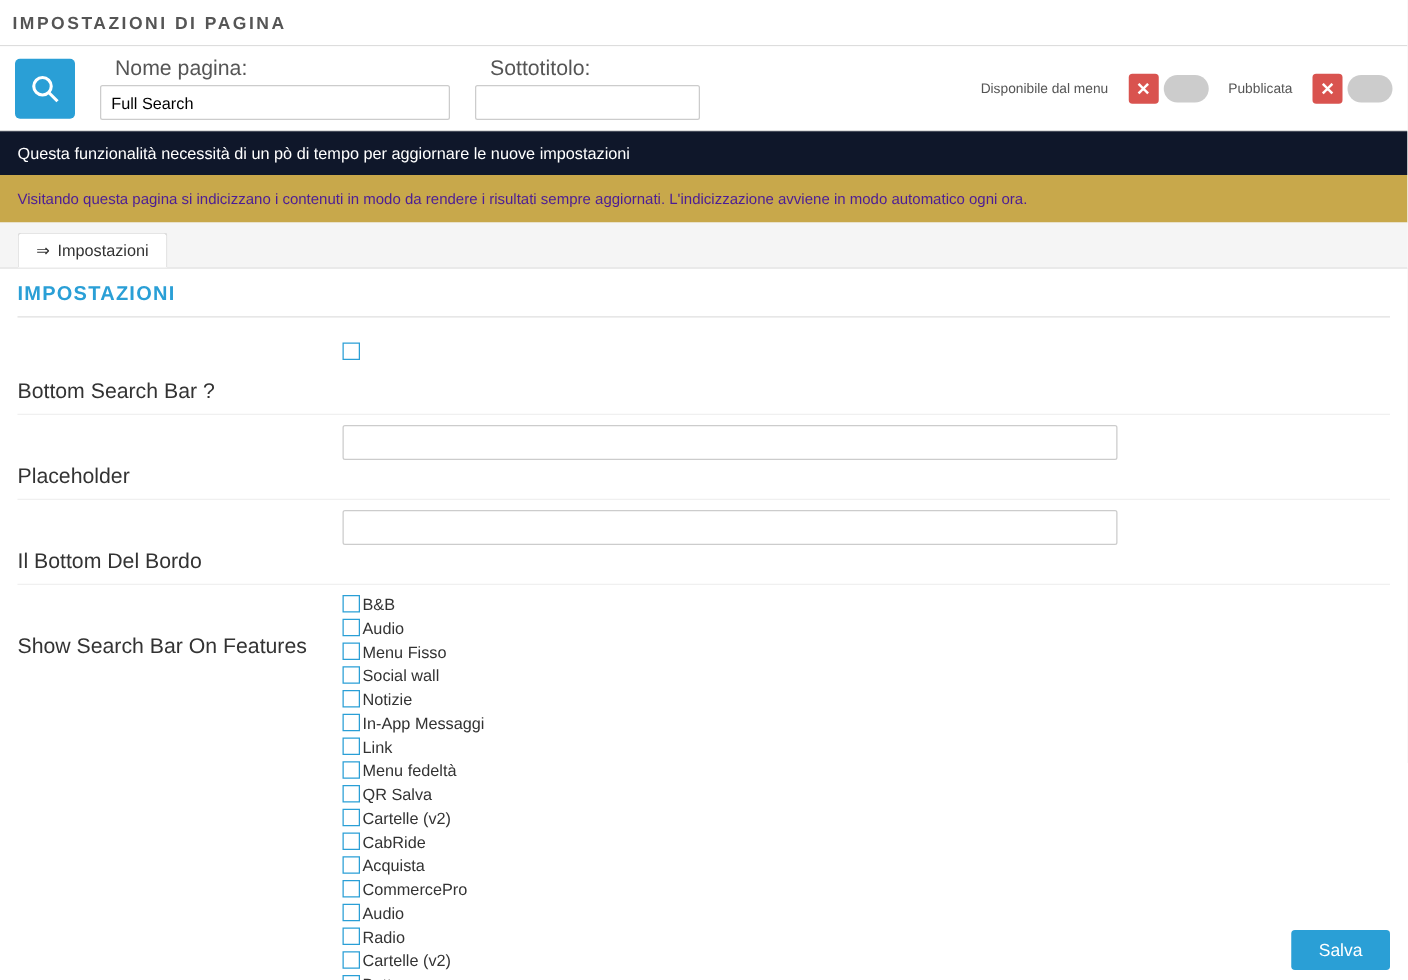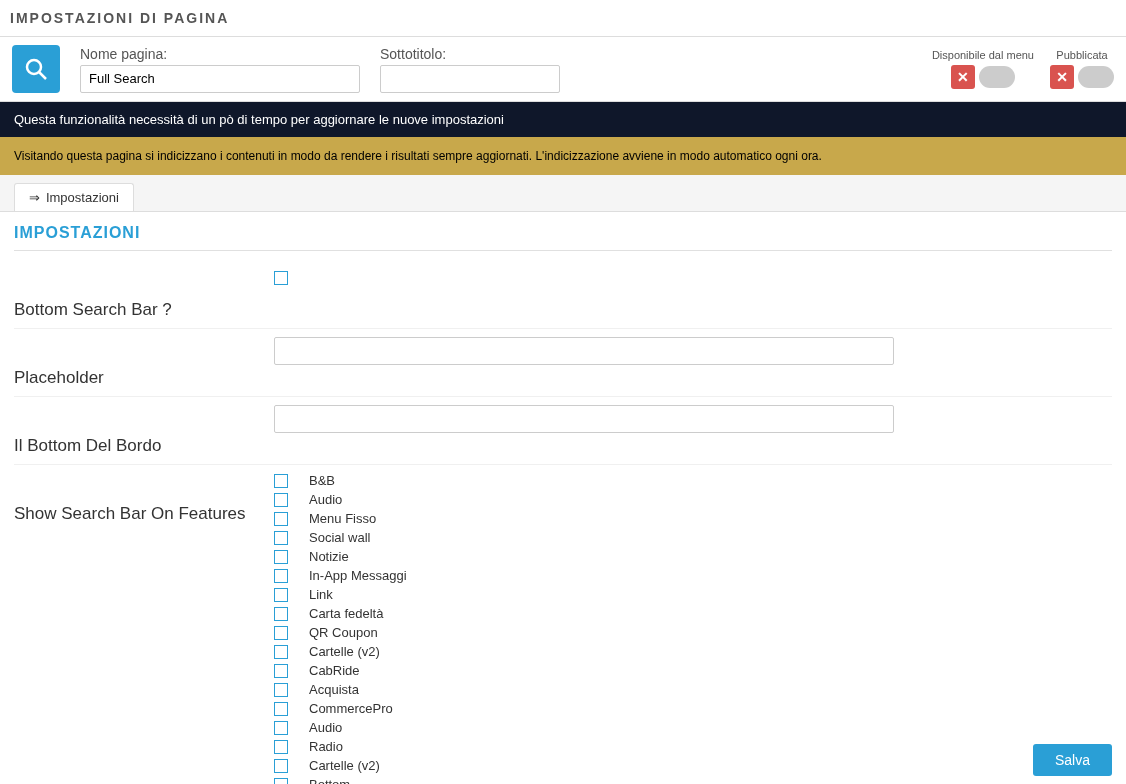--- a/index.html
+++ b/index.html
@@ -40,22 +40,23 @@
       flex-shrink: 0;
     }
 
     .header-field {
       display: flex;
       flex-direction: column;
       gap: 3px;
     }
 
     .header-field label {
-      font-size: 14px;
+      font-size: 17px;
       color: #555;
+      margin-left: 12px;
     }
 
     .header-field input[type="text"] {
       border: 1px solid #ccc;
       padding: 4px 8px;
       font-size: 13px;
       border-radius: 2px;
       height: 28px;
     }
 
@@ -95,21 +96,21 @@
     
     .banner-blue {
       background: #0f172a;
       color: #fff;
       padding: 10px 14px;
       font-size: 13px;
     }
 
     .banner-yellow {
       background: #c8a84b;
-      color: #000000;
+      color: #4c1d95;
       padding: 10px 14px;
       font-size: 12px;
       line-height: 1.5;
     }
 
     
     .tabs-bar {
       background: #f5f5f5;
       padding: 8px 14px 0;
       border-bottom: 1px solid #ddd;
@@ -170,22 +171,22 @@
       width: 620px;
       height: 28px;
       border: 1px solid #ccc;
       padding: 4px 8px;
       border-radius: 2px;
       font-size: 13px;
     }
 
     .checkbox-item {
       display: flex;
-      align-items: center;
-      gap: 21px;
+      align-items: flex-start;
+      gap: 2px;
       margin-bottom: 4px;
     }
 
     .checkbox-item input[type="checkbox"] {
       width: 14px;
       height: 14px;
       border: 1px solid #2a9fd6;
       appearance: none;
       -webkit-appearance: none;
       background: #fff;
@@ -218,23 +219,22 @@
 
     .header-toggles {
       display: flex;
       align-items: center;
       gap: 16px;
       margin-left: auto;
     }
 
     .toggle-group {
       display: flex;
-      flex-direction: column;
-      align-items: center;
-      gap: 4px;
+      align-items: center;
+      gap: 16px;
     }
 
     .toggle-group .toggle-label {
       font-size: 11px;
       color: #555;
     }
 
     .toggle-row {
       display: flex;
       align-items: center;
@@ -343,25 +343,25 @@
         <div class="checkbox-item">
           <input type="checkbox" id="feature-in-app-messaggi" style="width: 14px; height: 14px; border: 1px solid rgb(42, 159, 214); appearance: none; background: rgb(255, 255, 255); cursor: pointer; vertical-align: middle;">
           <label for="feature-in-app-messaggi">In-App Messaggi</label>
         </div>
         <div class="checkbox-item">
           <input type="checkbox" id="feature-link" style="width: 14px; height: 14px; border: 1px solid rgb(42, 159, 214); appearance: none; background: rgb(255, 255, 255); cursor: pointer; vertical-align: middle;">
           <label for="feature-link">Link</label>
         </div>
         <div class="checkbox-item">
           <input type="checkbox" id="feature-carta-fedelta" style="width: 14px; height: 14px; border: 1px solid rgb(42, 159, 214); appearance: none; background: rgb(255, 255, 255); cursor: pointer; vertical-align: middle;">
-          <label for="feature-carta-fedelta">Carta fedeltà</label>
+          <label for="feature-carta-fedelta">Menu fedeltà</label>
         </div>
         <div class="checkbox-item">
           <input type="checkbox" id="feature-qr-coupon" style="width: 14px; height: 14px; border: 1px solid rgb(42, 159, 214); appearance: none; background: rgb(255, 255, 255); cursor: pointer; vertical-align: middle;">
-          <label for="feature-qr-coupon">QR Coupon</label>
+          <label for="feature-qr-coupon">QR Salva</label>
         </div>
         <div class="checkbox-item">
           <input type="checkbox" id="feature-cartelle-v2-1" style="width: 14px; height: 14px; border: 1px solid rgb(42, 159, 214); appearance: none; background: rgb(255, 255, 255); cursor: pointer; vertical-align: middle;">
           <label for="feature-cartelle-v2-1">Cartelle (v2)</label>
         </div>
         <div class="checkbox-item">
           <input type="checkbox" id="feature-cabride" style="width: 14px; height: 14px; border: 1px solid rgb(42, 159, 214); appearance: none; background: rgb(255, 255, 255); cursor: pointer; vertical-align: middle;">
           <label for="feature-cabride">CabRide</label>
         </div>
         <div class="checkbox-item">

